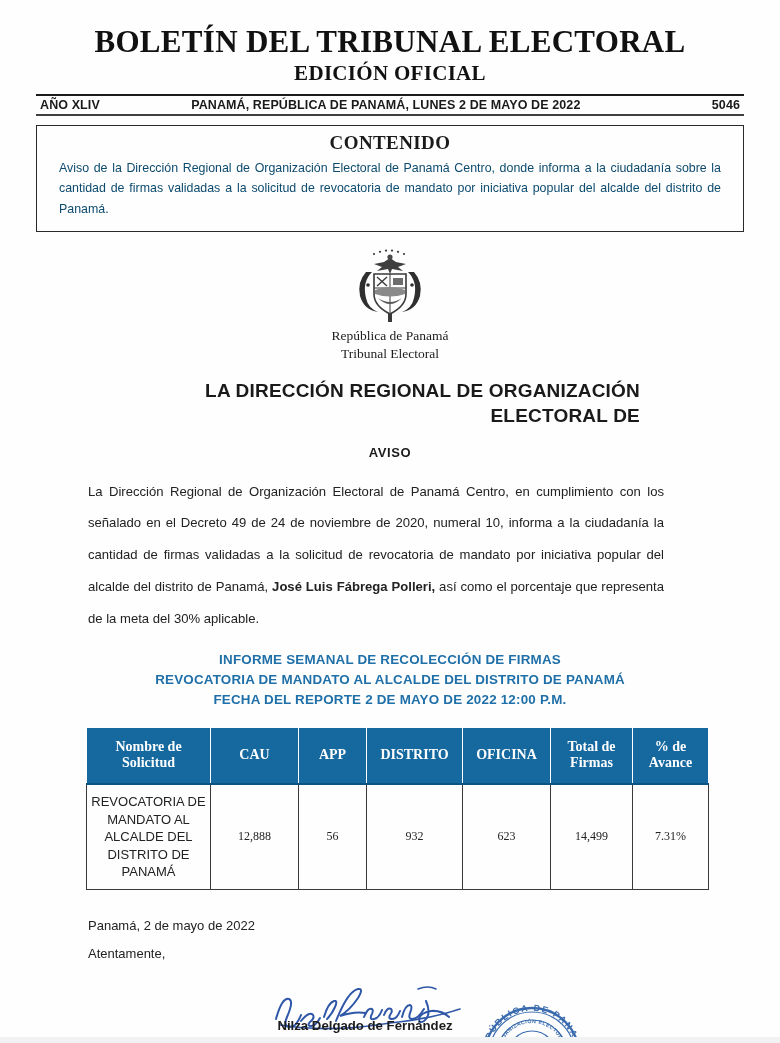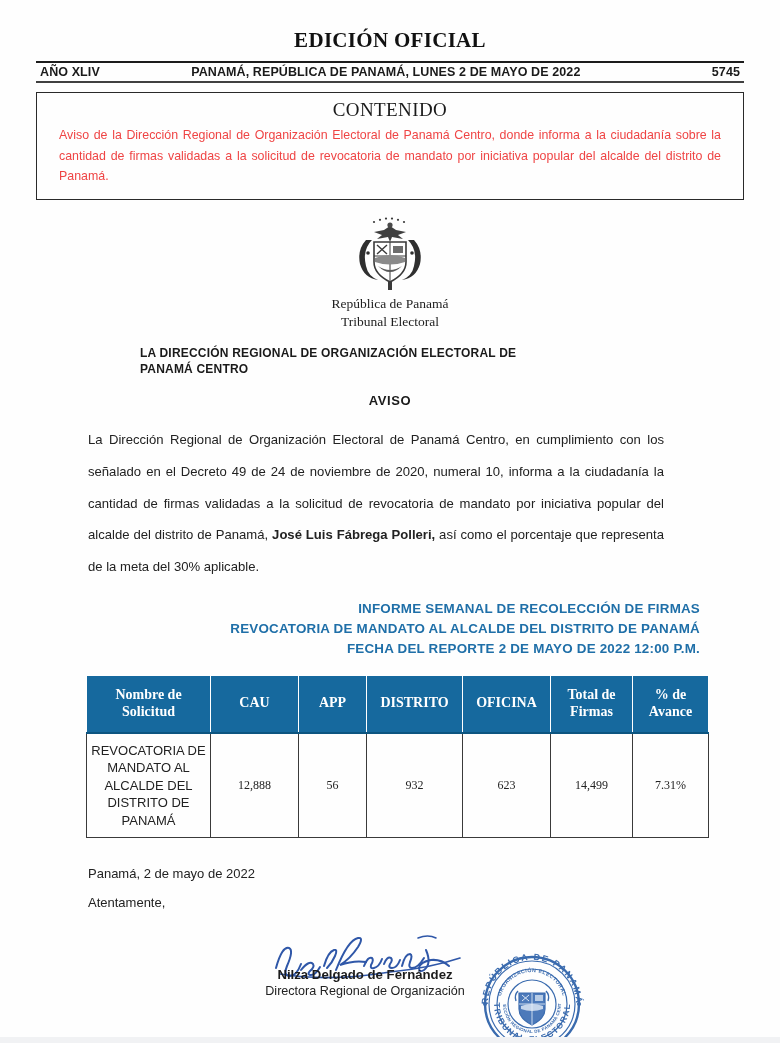--- a/index.html
+++ b/index.html
@@ -74,31 +74,31 @@
   .dateline-right { white-space: nowrap; }
 
   
   .contenido {
     margin: 6px 36px 0 36px;
     border: 1.5px solid #2a2a2a;
     padding: 6px 22px 12px 22px;
   }
   .contenido-title {
     font-family: "Liberation Serif", serif;
-    font-weight: normal;
+    font-weight: bold;
     font-size: 19px;
     text-align: center;
     margin-bottom: 4px;
     letter-spacing: 0.4px;
   }
   .contenido-body {
     font-size: 12.4px;
     line-height: 1.65;
     text-align: justify;
-    color: #ef4444;
+    color: #0c4a6e;
   }
 
   
   .crest-block {
     margin-top: 16px;
     text-align: center;
   }
   .crest {
     display: block;
     margin: 0 auto;
@@ -108,23 +108,23 @@
     font-size: 13.5px;
     line-height: 1.35;
     color: #1d1d1d;
     margin-top: 3px;
   }
 
   
   .dept-heading {
     margin: 14px auto 0 auto;
     width: 500px;
-    text-align: left;
-    font-weight: bold;
-    font-size: 12px;
+    text-align: right;
+    font-weight: bold;
+    font-size: 19px;
     line-height: 1.35;
     letter-spacing: 0.2px;
   }
   .aviso-heading {
     text-align: center;
     font-weight: bold;
     font-size: 13px;
     letter-spacing: 0.6px;
     margin-top: 16px;
   }
@@ -136,21 +136,21 @@
     line-height: 2.42;
     text-align: justify;
     color: #222;
   }
   .body-par b { font-weight: bold; }
 
   
   .report-title {
     margin: 16px auto 0 auto;
     width: 620px;
-    text-align: right;
+    text-align: center;
     color: #1f6fa8;
     font-weight: bold;
     font-size: 13.4px;
     line-height: 1.5;
     letter-spacing: 0.2px;
   }
 
   
   .table-wrap {
     margin: 16px auto 0 auto;
@@ -243,27 +243,28 @@
     height: 112px;
     opacity: 0.92;
   }
 </style>
 </head>
 <body>
 
 <div class="page">
 
   <div class="masthead">
+    <div class="masthead-line1">BOLETÍN DEL TRIBUNAL ELECTORAL</div>
     <div class="masthead-line2">EDICIÓN OFICIAL</div>
   </div>
 
   <div class="dateline-wrap">
     <div class="dateline-left">AÑO XLIV</div>
     <div class="dateline-center">PANAMÁ,  REPÚBLICA DE PANAMÁ, LUNES 2 DE MAYO DE 2022</div>
-    <div class="dateline-right">5745</div>
+    <div class="dateline-right">5046</div>
   </div>
 
   <div class="contenido">
     <div class="contenido-title">CONTENIDO</div>
     <div class="contenido-body">Aviso de la Dirección Regional de Organización Electoral de Panamá Centro, donde informa a la ciudadanía sobre la cantidad de firmas validadas a la solicitud de revocatoria de mandato por iniciativa popular del alcalde del distrito de Panamá.</div>
   </div>
 
   <div class="crest-block">
     <svg class="crest" width="92" height="76" viewBox="0 0 92 76">
       <g fill="#3b3b3b">
@@ -293,21 +294,20 @@
       <rect x="44" y="66" width="4" height="8" fill="#3a3a3a"></rect>
     </svg>
     <div class="crest-caption">
       <div>República de Panamá</div>
       <div>Tribunal Electoral</div>
     </div>
   </div>
 
   <div class="dept-heading">
     <div>LA DIRECCIÓN REGIONAL DE ORGANIZACIÓN ELECTORAL DE</div>
-    <div>PANAMÁ CENTRO</div>
   </div>
 
   <div class="aviso-heading">AVISO</div>
 
   <p class="body-par"><span>La Dirección Regional de Organización Electoral de Panamá Centro, en cumplimiento con los señalado en el Decreto 49 de 24 de noviembre de 2020, numeral 10, informa a la ciudadanía la cantidad de firmas validadas a la solicitud de revocatoria de mandato por iniciativa popular del alcalde del distrito de Panamá, </span><b>José Luis Fábrega Polleri,</b><span> así como el porcentaje que representa de la meta del 30% aplicable.</span></p>
 
   <div class="report-title">
     <div>INFORME SEMANAL DE RECOLECCIÓN DE FIRMAS</div>
     <div>REVOCATORIA DE MANDATO AL ALCALDE DEL DISTRITO DE PANAMÁ</div>
     <div>FECHA DEL REPORTE 2 DE MAYO DE 2022 12:00 P.M.</div>

